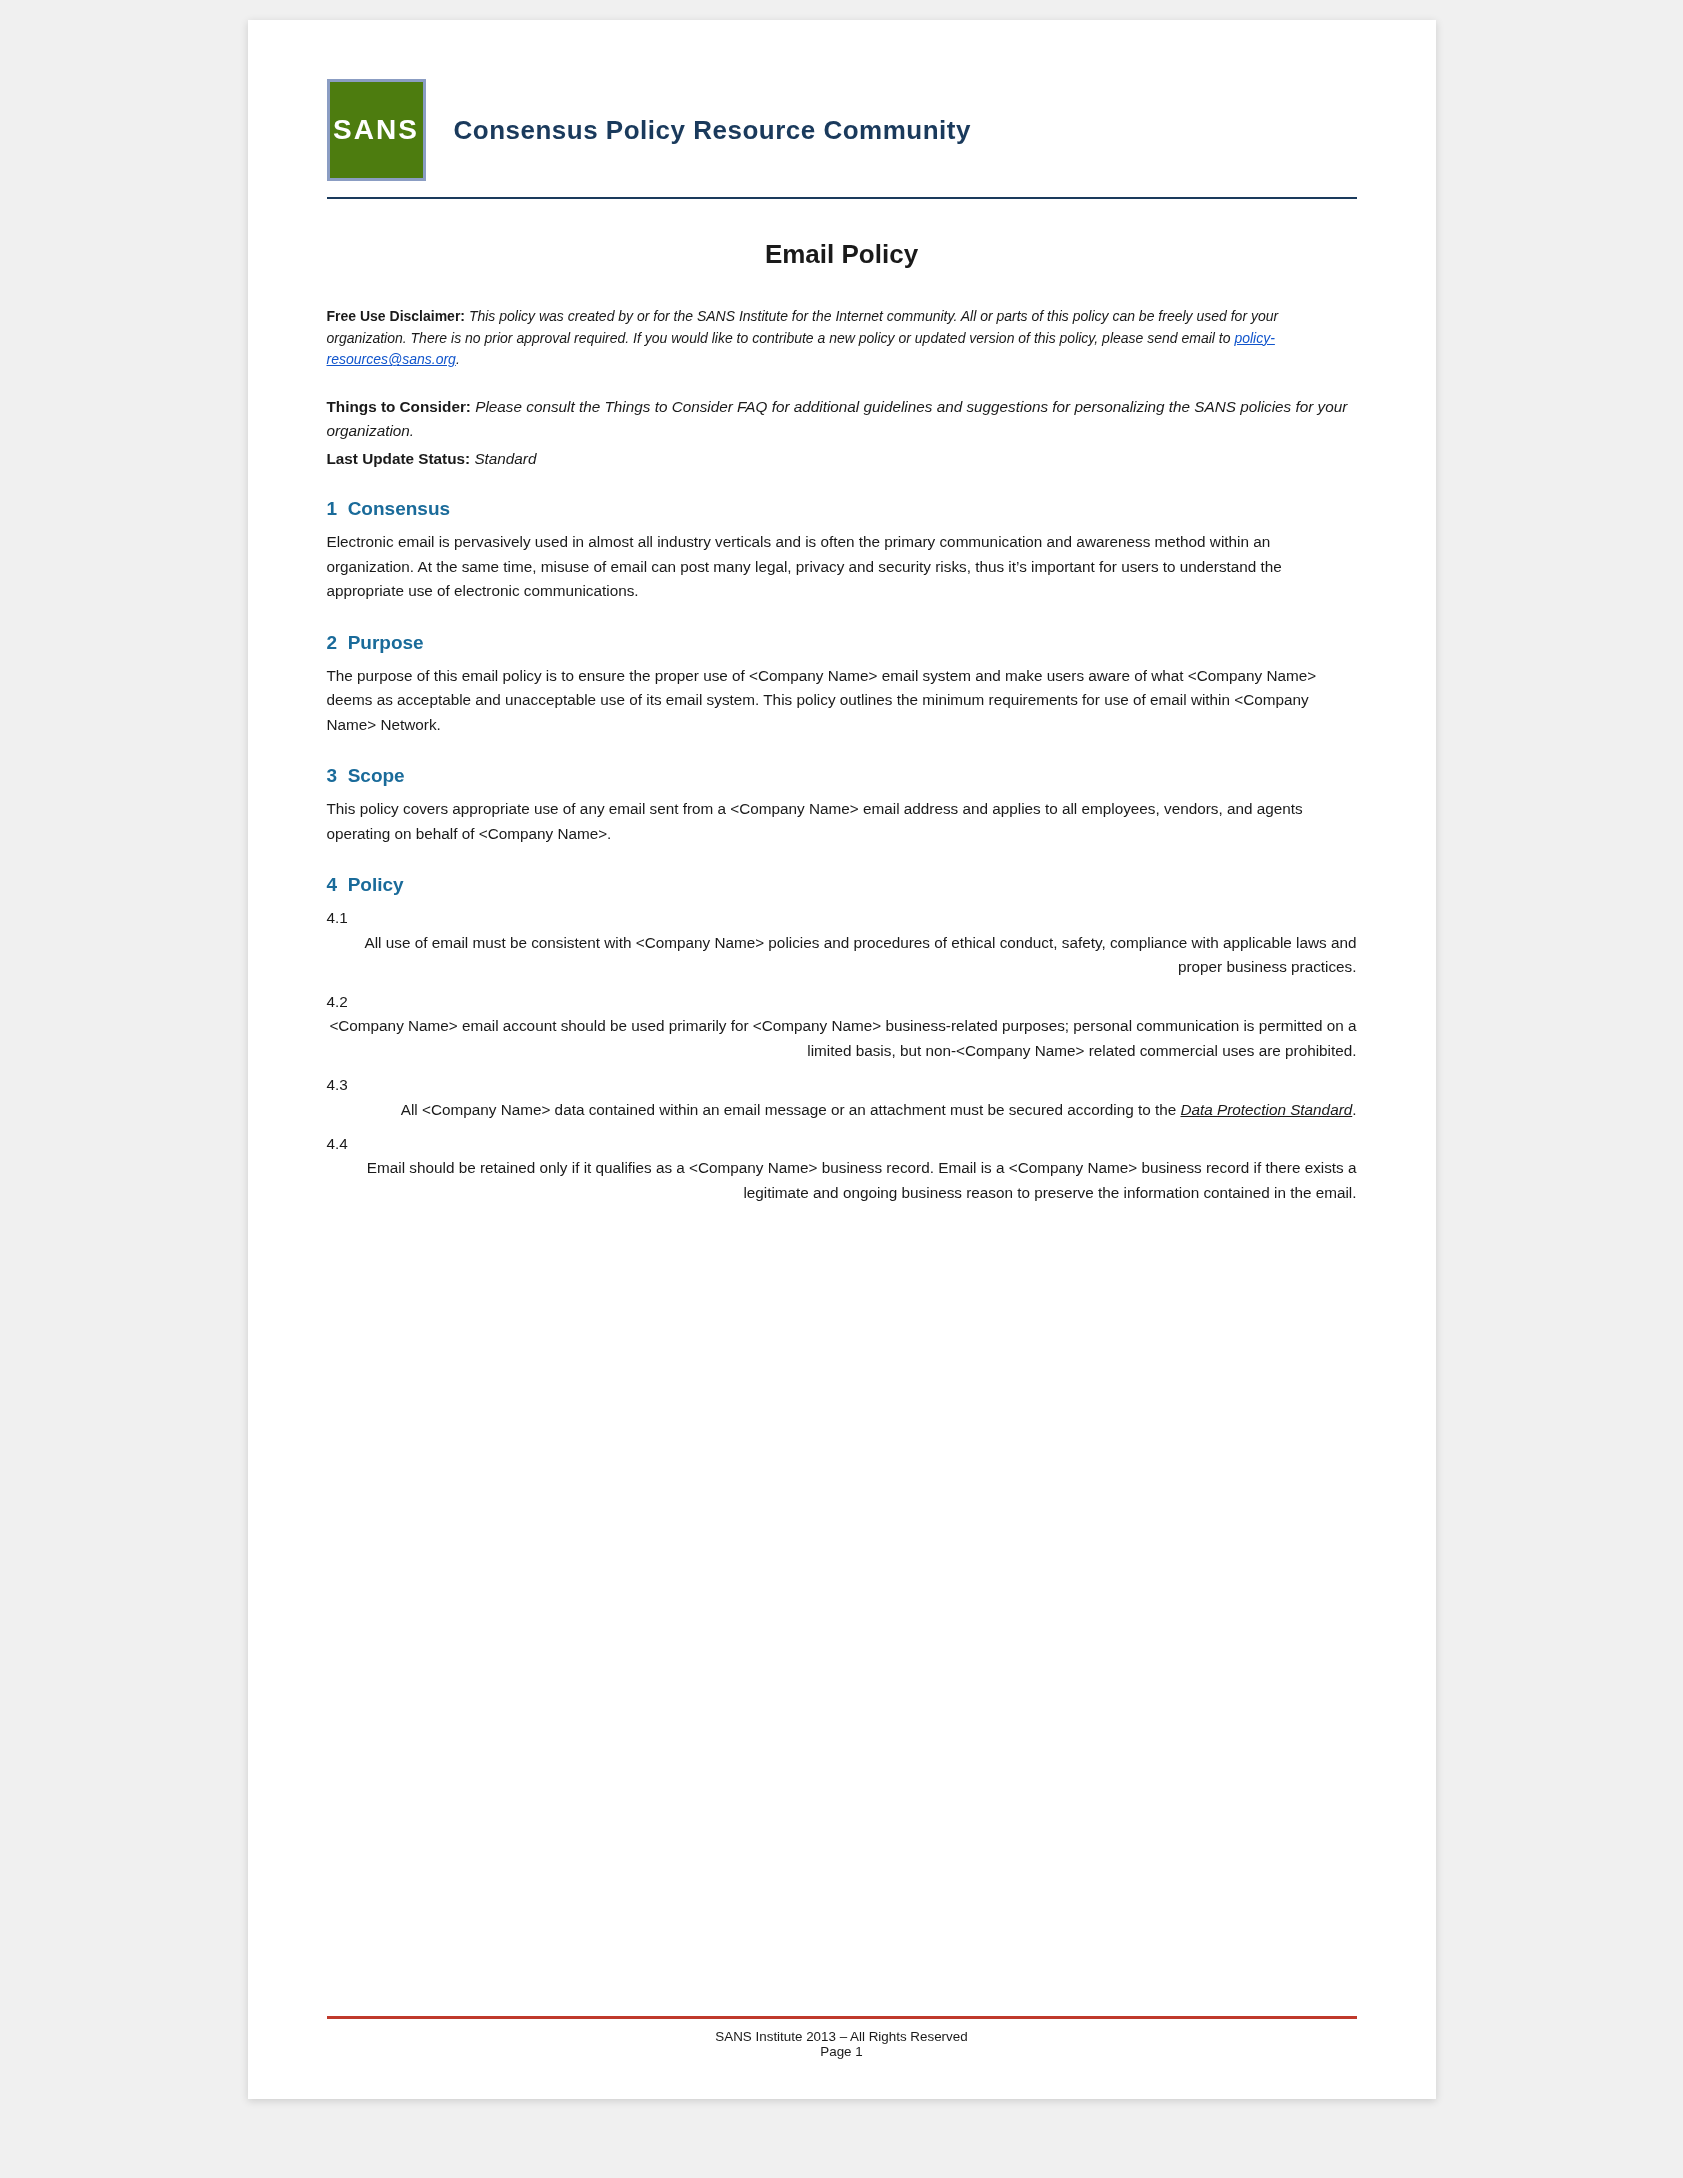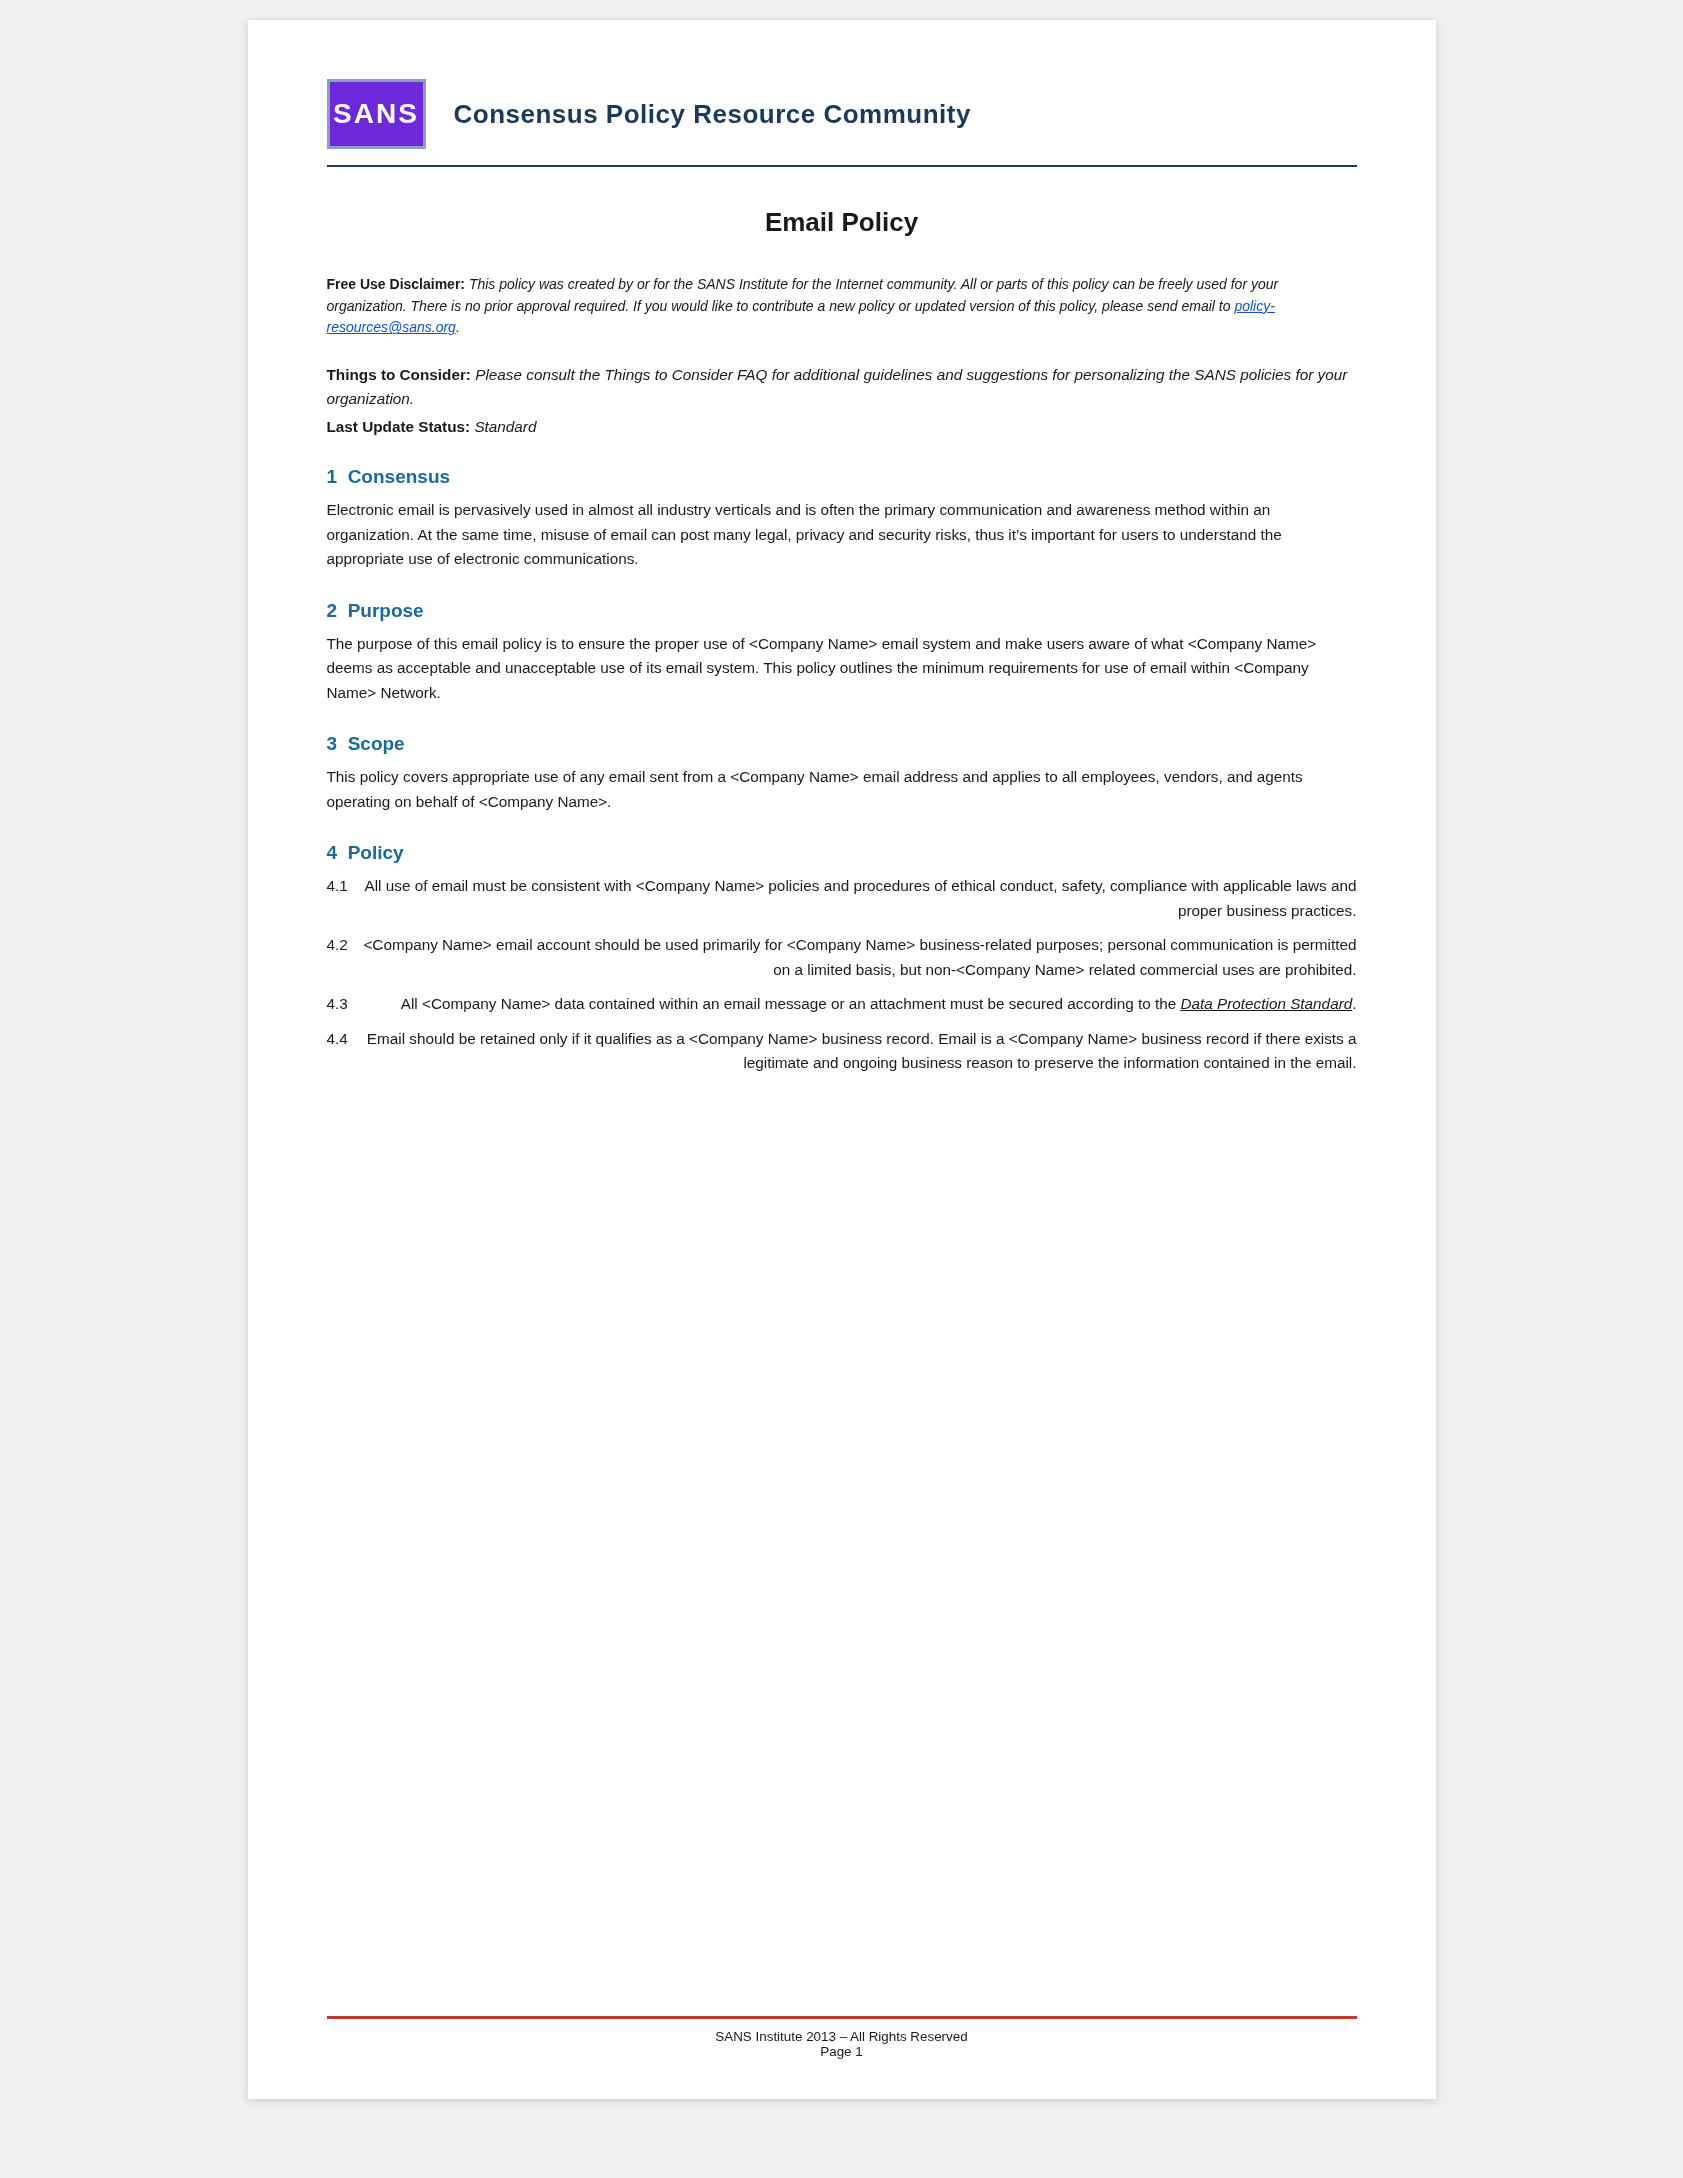--- a/index.html
+++ b/index.html
@@ -31,22 +31,22 @@
     .header {
       display: flex;
       align-items: center;
       border-bottom: 2px solid #1a3a5c;
       padding-bottom: 16px;
       margin-bottom: 40px;
     }
 
     .logo-box {
       width: 99px;
-      height: 70px;
-      background: #6d28d9;
+      height: 102px;
+      background: #4d7c0f;
       display: flex;
       align-items: center;
       justify-content: center;
       margin-right: 28px;
       flex-shrink: 0;
       position: relative;
     }
 
     .logo-text {
       color: white;
@@ -169,20 +169,21 @@
       color: #1a1a1a;
       font-family: Arial, Helvetica, sans-serif;
       list-style: none;
       padding: 0;
       margin: 0;
     }
 
     .policy-list li {
       display: flex;
       margin-bottom: 10px;
+      flex-direction: column;
     }
 
     .policy-list li .item-num {
       min-width: 36px;
       font-weight: normal;
     }
 
     .policy-list li .item-text {
       flex: 1;
       text-align: right;

